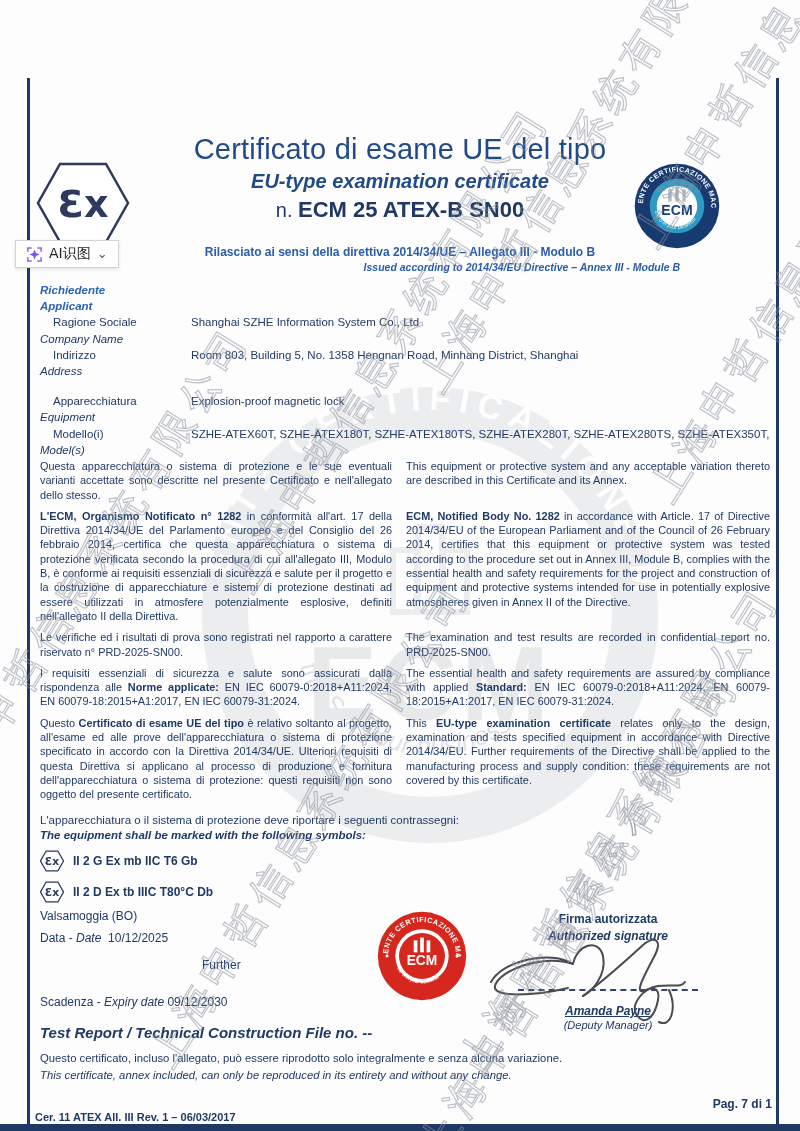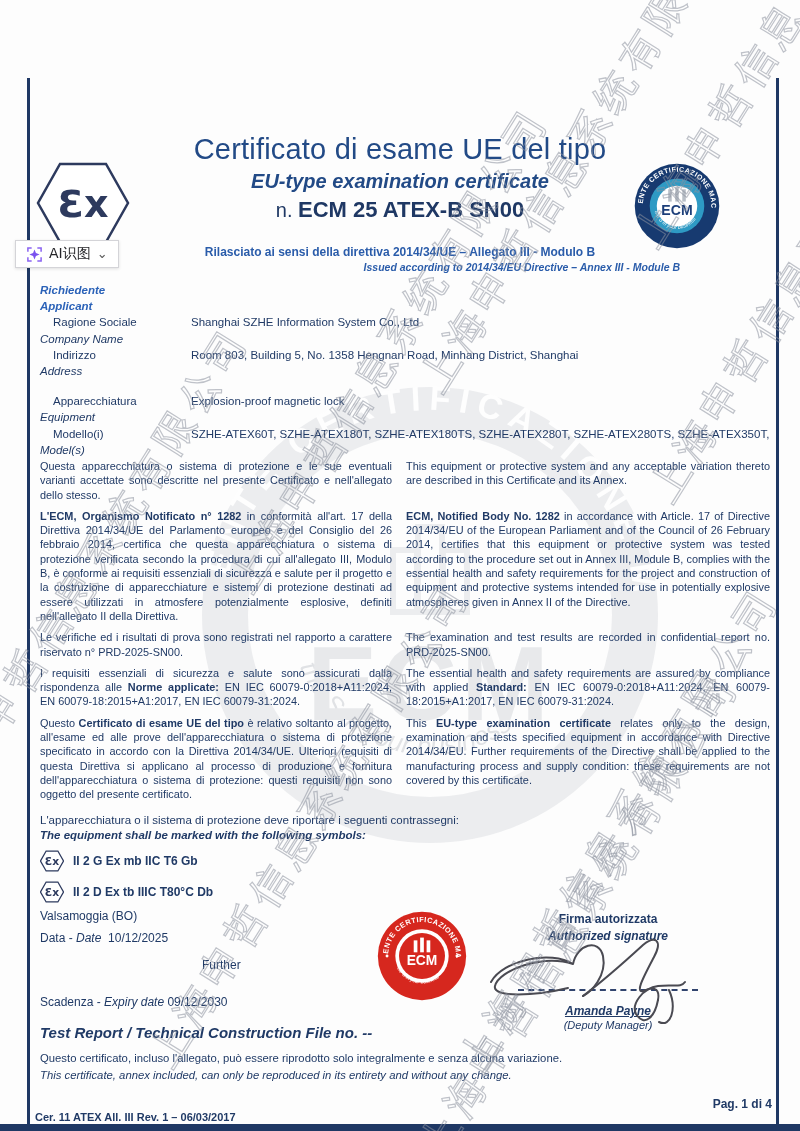--- a/index.html
+++ b/index.html
@@ -276,21 +276,21 @@
       </svg>
       <div class="sig-line"></div>
       <div class="name">Amanda Payne</div>
       <div class="role">(Deputy Manager)</div>
     </div>
 
     <div class="footer-notes">
       <div>Questo certificato, incluso l'allegato, può essere riprodotto solo integralmente e senza alcuna variazione.</div>
       <div class="en">This certificate, annex included, can only be reproduced in its entirety and without any change.</div>
     </div>
-    <div class="pag">Pag. 1 di 4</div>
+    <div class="pag">Pag. 7 di 1</div>
     <div class="cer">Cer. 11 ATEX All. III Rev. 1 – 06/03/2017</div>
   </div>
 
   <div class="wm" style="left:430px;top:360px;">上海申哲信息系统有限公司</div>
   <div class="wm" style="left:645px;top:215px;">上海申哲信息系统有限公司</div>
   <div class="wm" style="left:-60px;top:780px;">上海申哲信息系统有限公司</div>
   <div class="wm" style="left:160px;top:1035px;">上海申哲信息系统有限公司</div>
   <div class="wm" style="left:430px;top:1125px;">上海申哲信息系统有限公司</div>
   <div class="wm" style="left:240px;top:560px;">上海申哲信息系统有限公司</div>
   <div class="wm" style="left:660px;top:470px;">上海申哲信息系统有限公司</div>

